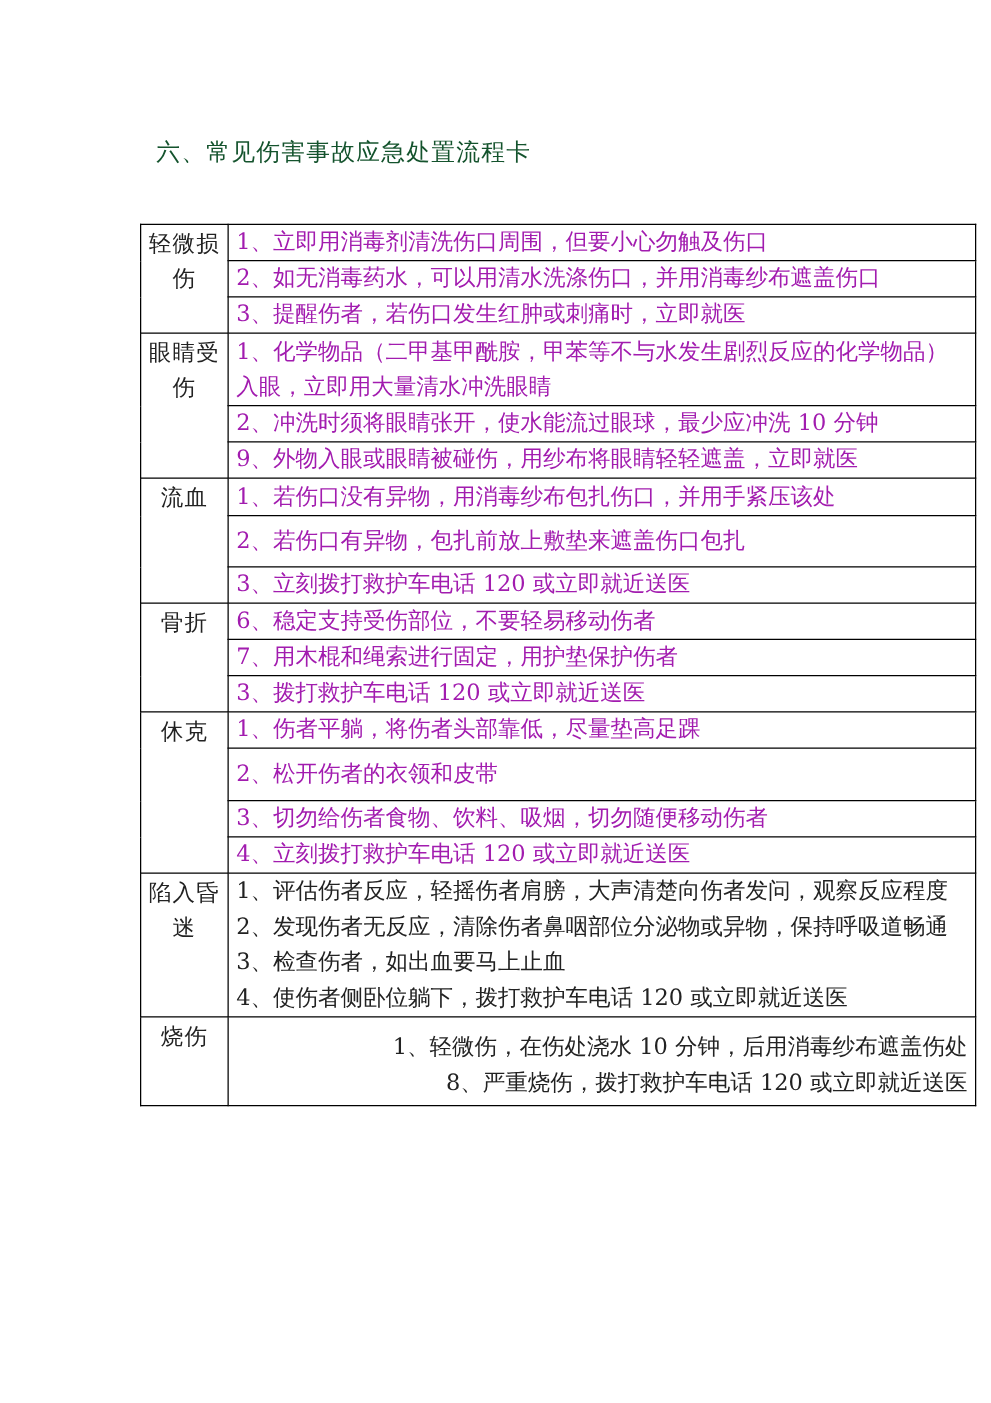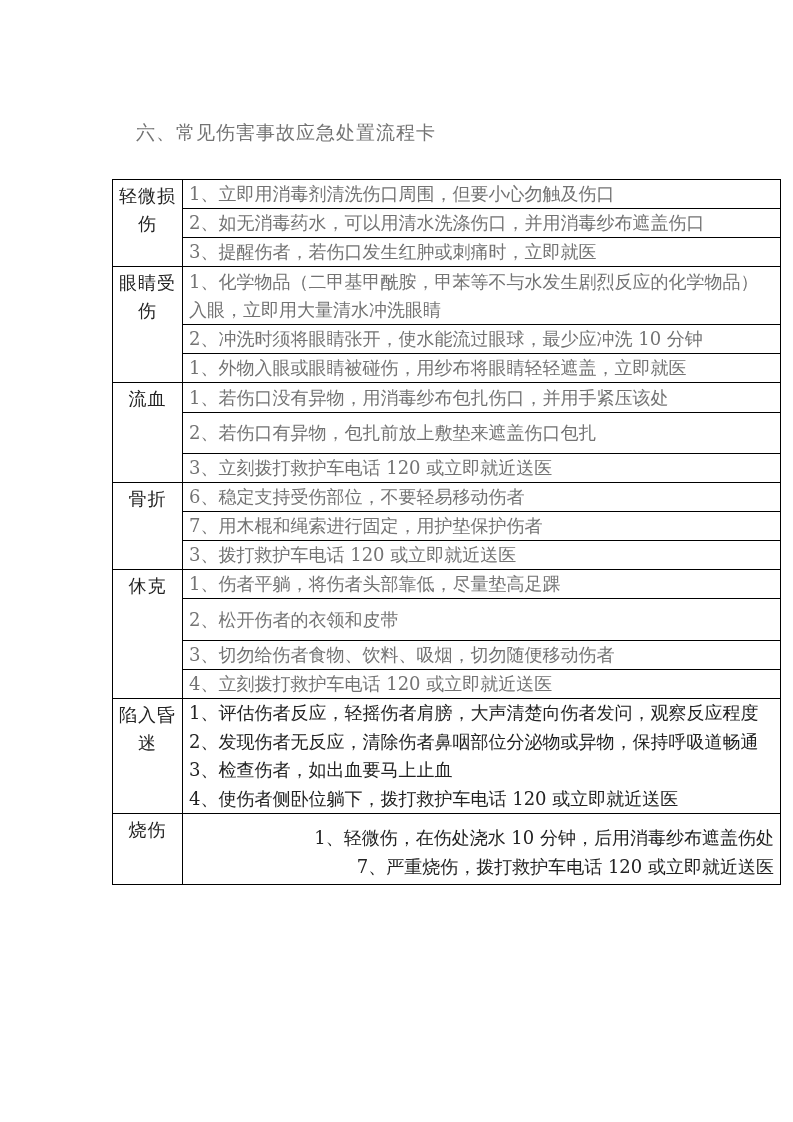--- a/index.html
+++ b/index.html
@@ -1,28 +1,28 @@
 <!DOCTYPE html>
 <html><head>
 <meta charset="utf-8">
 <style>
   html, body { margin: 0; padding: 0; background: #ffffff; }
   body { width: 793px; height: 1122px; position: relative; overflow: hidden;
          font-family: "DejaVu Serif", "Liberation Serif", serif; color: #1a1a1a; }
   .page-title { position: absolute; left: 120px; top: 104px; font-size: 19px;
                 font-family: Liberation Serif, serif;
-                color: #737373; letter-spacing: 1px; margin: 16px; font-weight: normal; }
+                color: #14532d; letter-spacing: 1px; margin: 5px; font-weight: normal; }
   .card { position: absolute; left: 112px; top: 179px; width: 669px;
           border-collapse: collapse; table-layout: fixed; font-size: 18px; }
   .card td { border: 1.3px solid #000; padding: 0; vertical-align: top; }
   .card col.c1 { width: 70px; }
   .cat { text-align: center; line-height: 28px; padding-top: 2px !important;
          letter-spacing: 1px; color: #222; }
   .cat span { display: block; padding: 0 6px; }
-  .step { padding: 0 6px !important; line-height: 28px; color: #737373;
+  .step { padding: 0 6px !important; line-height: 28px; color: #a21caf;
           vertical-align: middle !important; }
   .multi { padding: 0 6px !important; vertical-align: top !important; }
   .multi div { line-height: 28.5px; color: #222; }
 </style>
 </head>
 <body>
 
 <h1 class="page-title">六、常见伤害事故应急处置流程卡</h1>
 
 <table class="card">
@@ -50,21 +50,21 @@
       <td class="cat" rowspan="3">
         <span>眼睛受</span>
         <span>伤</span>
       </td>
       <td class="step" style="vertical-align:top;padding-top:1px !important;">1、化学物品（二甲基甲酰胺，甲苯等不与水发生剧烈反应的化学物品）入眼，立即用大量清水冲洗眼睛</td>
     </tr>
     <tr style="height:28px">
       <td class="step">2、冲洗时须将眼睛张开，使水能流过眼球，最少应冲洗 10 分钟</td>
     </tr>
     <tr style="height:28px">
-      <td class="step">1、外物入眼或眼睛被碰伤，用纱布将眼睛轻轻遮盖，立即就医</td>
+      <td class="step">9、外物入眼或眼睛被碰伤，用纱布将眼睛轻轻遮盖，立即就医</td>
     </tr>
 
     <tr style="height:30px">
       <td class="cat" rowspan="3">
         <span>流血</span>
       </td>
       <td class="step">1、若伤口没有异物，用消毒纱布包扎伤口，并用手紧压该处</td>
     </tr>
     <tr style="height:41px">
       <td class="step">2、若伤口有异物，包扎前放上敷垫来遮盖伤口包扎</td>
@@ -114,17 +114,17 @@
         <div>4、使伤者侧卧位躺下，拨打救护车电话 120 或立即就近送医</div>
       </td>
     </tr>
 
     <tr style="height:71px">
       <td class="cat">
         <span>烧伤</span>
       </td>
       <td class="multi" style="padding-top:10px !important;text-align:right;">
         <div>1、轻微伤，在伤处浇水 10 分钟，后用消毒纱布遮盖伤处</div>
-        <div>7、严重烧伤，拨打救护车电话 120 或立即就近送医</div>
+        <div>8、严重烧伤，拨打救护车电话 120 或立即就近送医</div>
       </td>
     </tr>
   </tbody>
 </table>
 
 </body></html>

